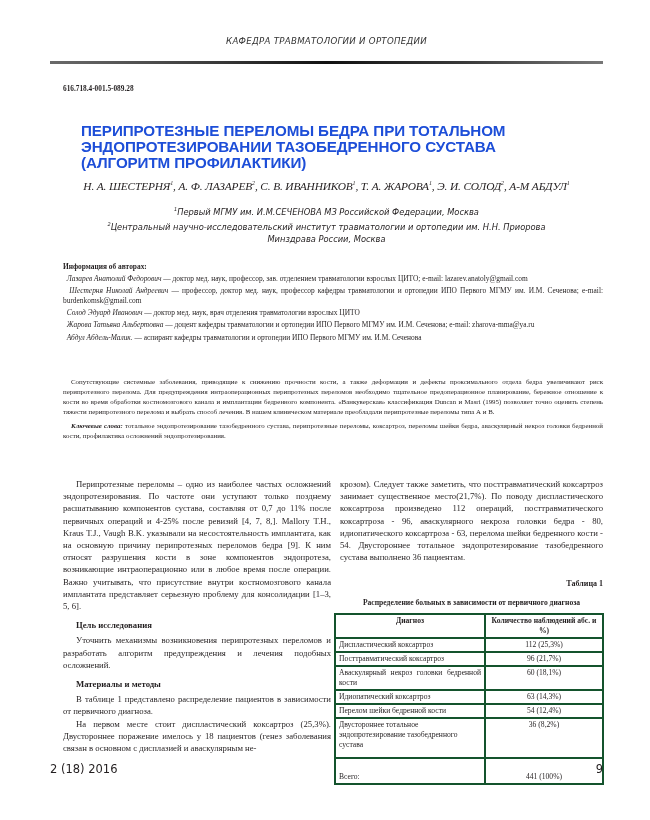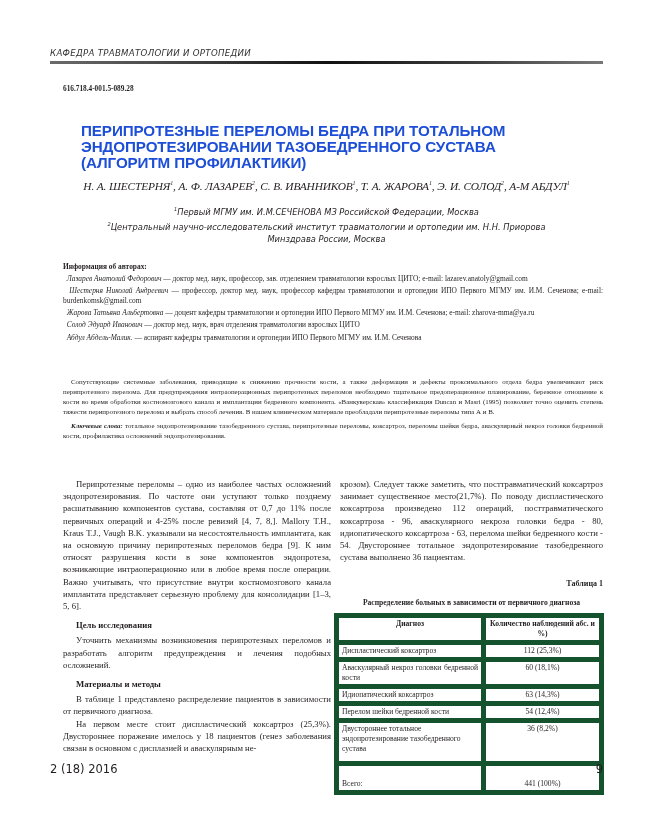--- a/index.html
+++ b/index.html
@@ -1,21 +1,21 @@
 <!DOCTYPE html>
 <html><head>
 <meta charset="utf-8">
 <style>
   * { box-sizing: border-box; margin: 0; padding: 0; }
   html, body { width: 650px; height: 820px; background: #ffffff; overflow: hidden; }
   body { position: relative; font-family: "Liberation Serif", serif; color: #231f20; }
 
   .running-head {
-    position: absolute; left: 50px; top: 48px; width: 553px; height: 12px;
-    text-align: left; font-family: "DejaVu Sans", sans-serif; font-style: italic;
+    position: absolute; left: 50px; top: 36px; width: 553px; height: 12px;
+    text-align: center; font-family: "DejaVu Sans", sans-serif; font-style: italic;
     font-size: 8.6px; letter-spacing: 0.3px; color: #333;
   }
   .head-rule {
     position: absolute; left: 50px; top: 61px; width: 553px; height: 3px;
     background: linear-gradient(90deg, #6a6a6a 0%, #3a3a3a 30%, #111 50%, #3a3a3a 75%, #777 100%);
   }
   .udc {
     position: absolute; left: 63px; top: 84px; font-size: 7.3px; font-weight: bold;
   }
   .title {
@@ -66,21 +66,21 @@
     font-size: 8px; font-weight: bold;
   }
   .table-caption {
     position: absolute; left: 340px; top: 598px; width: 263px; text-align: center;
     font-size: 7.6px; font-weight: bold;
   }
   table.data {
     position: absolute; left: 334px; top: 613px; width: 270px; border-collapse: collapse;
     font-size: 7.6px; line-height: 10px;
   }
-  table.data th, table.data td { border: 5px solid #14532d; padding: 1px 3px; vertical-align: top; }
+  table.data th, table.data td { border: 2px solid #14532d; padding: 1px 3px; vertical-align: top; }
   table.data th { font-weight: bold; text-align: center; height: 21px; }
   table.data td.c2 { text-align: center; width: 118px; }
   table.data tr.total td { height: 16px; padding-top: 13px; }
   table.data { border: 1.3px solid #333; }
 
   .footer-left {
     position: absolute; left: 50px; top: 762px; font-family: "DejaVu Sans", sans-serif;
     font-size: 11.5px; color: #231f20;
   }
   .footer-right {
@@ -109,22 +109,22 @@
 <div class="affil">
   <div><sup>1</sup><span>Первый МГМУ им. И.М.СЕЧЕНОВА МЗ Российской Федерации, Москва</span></div>
   <div><sup>2</sup><span>Центральный научно-исследовательский институт травматологии и ортопедии им. Н.Н. Приорова</span></div>
   <div><span>Минздрава России, Москва</span></div>
 </div>
 
 <div class="info">
   <div class="info-title">Информация об авторах:</div>
   <p class="entry">&nbsp;&nbsp;<span class="nm">Лазарев Анатолий Федорович</span><span> — доктор мед. наук, профессор, зав. отделением травматологии взрослых ЦИТО; e-mail: lazarev.anatoly@gmail.com</span></p>
   <p class="entry">&nbsp;&nbsp;<span class="nm">Шестерня Николай Андреевич</span><span> — профессор, доктор мед. наук, профессор кафедры травматологии и ортопедии ИПО Первого МГМУ им. И.М. Сеченова; e-mail: burdenkomsk@gmail.com</span></p>
+  <p class="entry">&nbsp;&nbsp;<span class="nm">Солод Эдуард Иванович</span><span> — доктор мед. наук, врач отделения травматологии взрослых ЦИТО</span></p>
   <p class="entry">&nbsp;&nbsp;<span class="nm">Жарова Татьяна Альбертовна</span><span> — доцент кафедры травматологии и ортопедии ИПО Первого МГМУ им. И.М. Сеченова; e-mail: zharova-mma@ya.ru</span></p>
-  <p class="entry">&nbsp;&nbsp;<span class="nm">Солод Эдуард Иванович</span><span> — доктор мед. наук, врач отделения травматологии взрослых ЦИТО</span></p>
   <p class="entry">&nbsp;&nbsp;<span class="nm">Абдул Абдель-Малик.</span><span> — аспирант кафедры травматологии и ортопедии ИПО Первого МГМУ им. И.М. Сеченова</span></p>
 </div>
 
 <div class="abstract">
   <p>Сопутствующие системные заболевания, приводящие к снижению прочности кости, а также деформации и дефекты проксимального отдела бедра увеличивают риск перипротезного перелома. Для предупреждения интраоперационных перипротезных переломов необходимо тщательное предоперационное планирование, бережное отношение к кости во время обработки костномозгового канала и имплантации бедренного компонента. «Ванкуверская» классификация Duncan и Masri (1995) позволяет точно оценить степень тяжести перипротезного перелома и выбрать способ лечения. В нашем клиническом материале преобладали перипротезные переломы типа А и В.</p>
   <p class="kw"><b>Ключевые слова:</b><span> тотальное эндопротезирование тазобедренного сустава, перипротезные переломы, коксартроз, переломы шейки бедра, аваскулярный некроз головки бедренной кости,  профилактика  осложнений эндопротезирования.</span></p>
 </div>
 
 <div class="col col-left">
   <p>Перипротезные переломы – одно из наиболее частых осложнений эндопротезирования. По частоте они уступают только позднему расшатыванию компонентов сустава, составляя от 0,7 до 11% после первичных операций и 4-25% после ревизий [4, 7, 8,]. Mallory T.H., Kraus T.J., Vaugh B.K. указывали на несостоятельность имплантата, как на основную причину перипротезных переломов бедра [9]. К ним относят разрушения кости в зоне компонентов эндопротеза, возникающие интраоперационно или в любое время после операции. Важно учитывать, что присутствие внутри костномозгового канала имплантата представляет серьезную проблему для консолидации [1–3, 5, 6].</p>
@@ -148,20 +148,24 @@
       <th>Диагноз</th>
       <th>Количество наблюдений абс. и %)</th>
     </tr>
   </thead>
   <tbody>
     <tr>
         <td>Диспластический коксартроз</td>
         <td class="c2">112 (25,3%)</td>
       </tr>
     <tr>
+        <td>Посттравматический коксартроз</td>
+        <td class="c2">96 (21,7%)</td>
+      </tr>
+    <tr>
         <td style="text-align:justify">Аваскулярный некроз головки бедренной кости</td>
         <td class="c2">60 (18,1%)</td>
       </tr>
     <tr>
         <td>Идиопатический коксартроз</td>
         <td class="c2">63 (14,3%)</td>
       </tr>
     <tr>
         <td>Перелом шейки бедренной кости</td>
         <td class="c2">54 (12,4%)</td>

